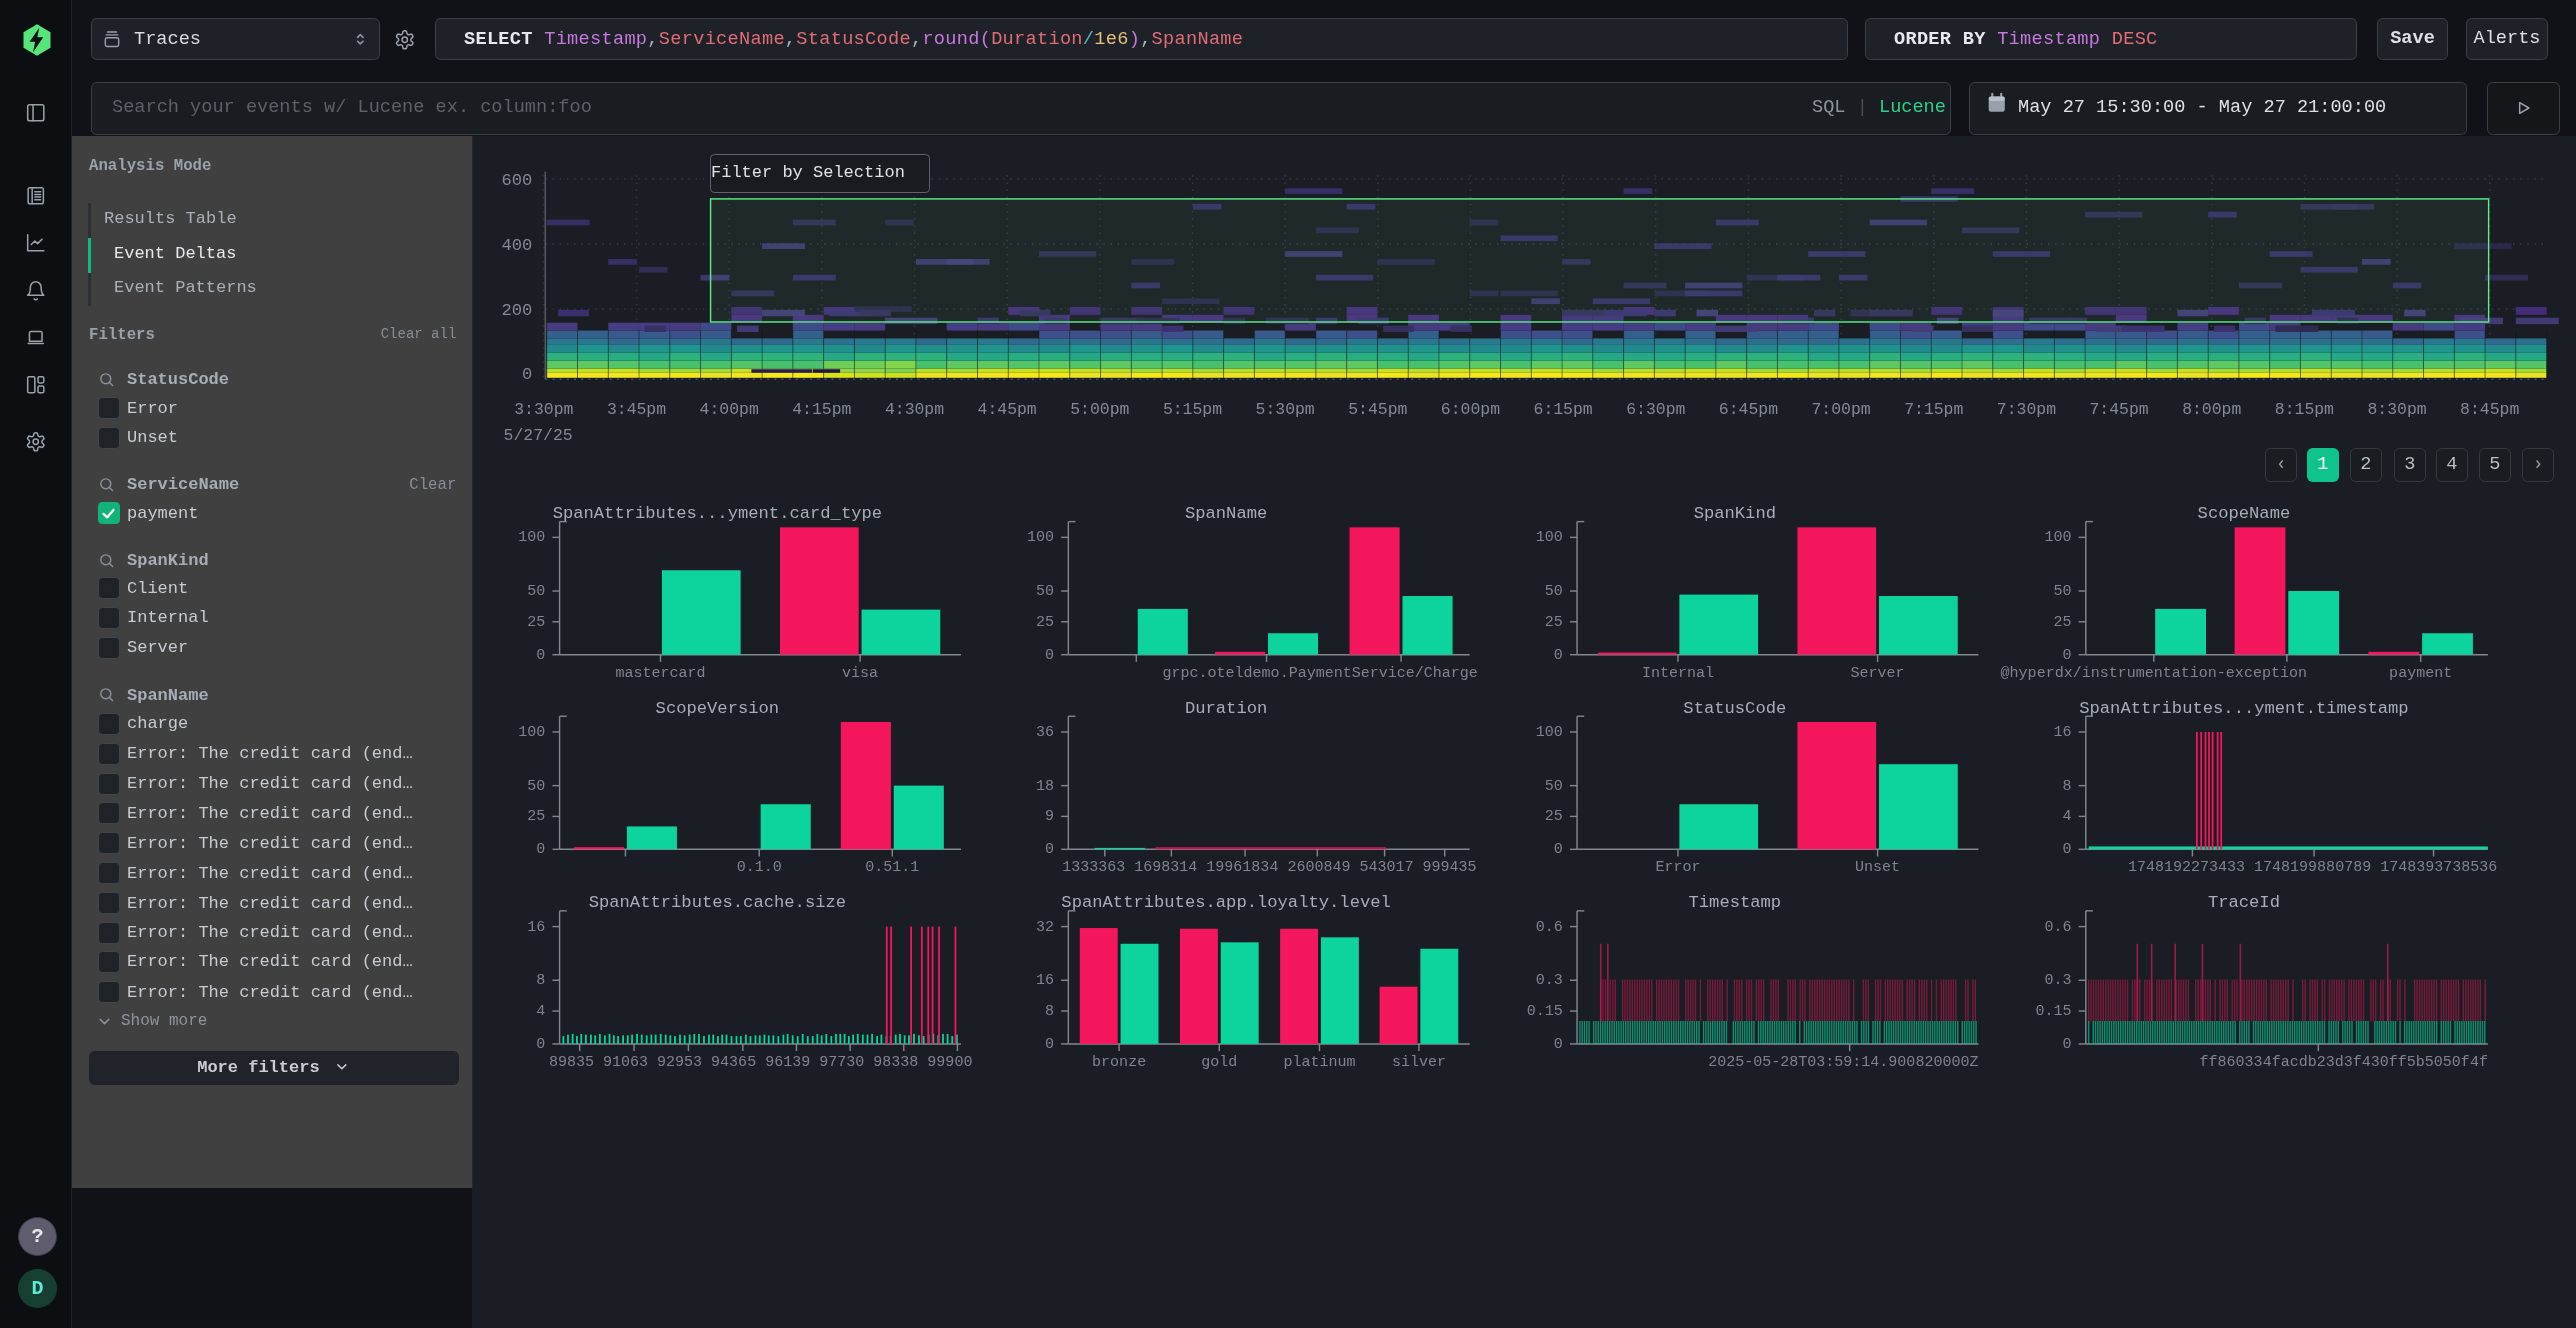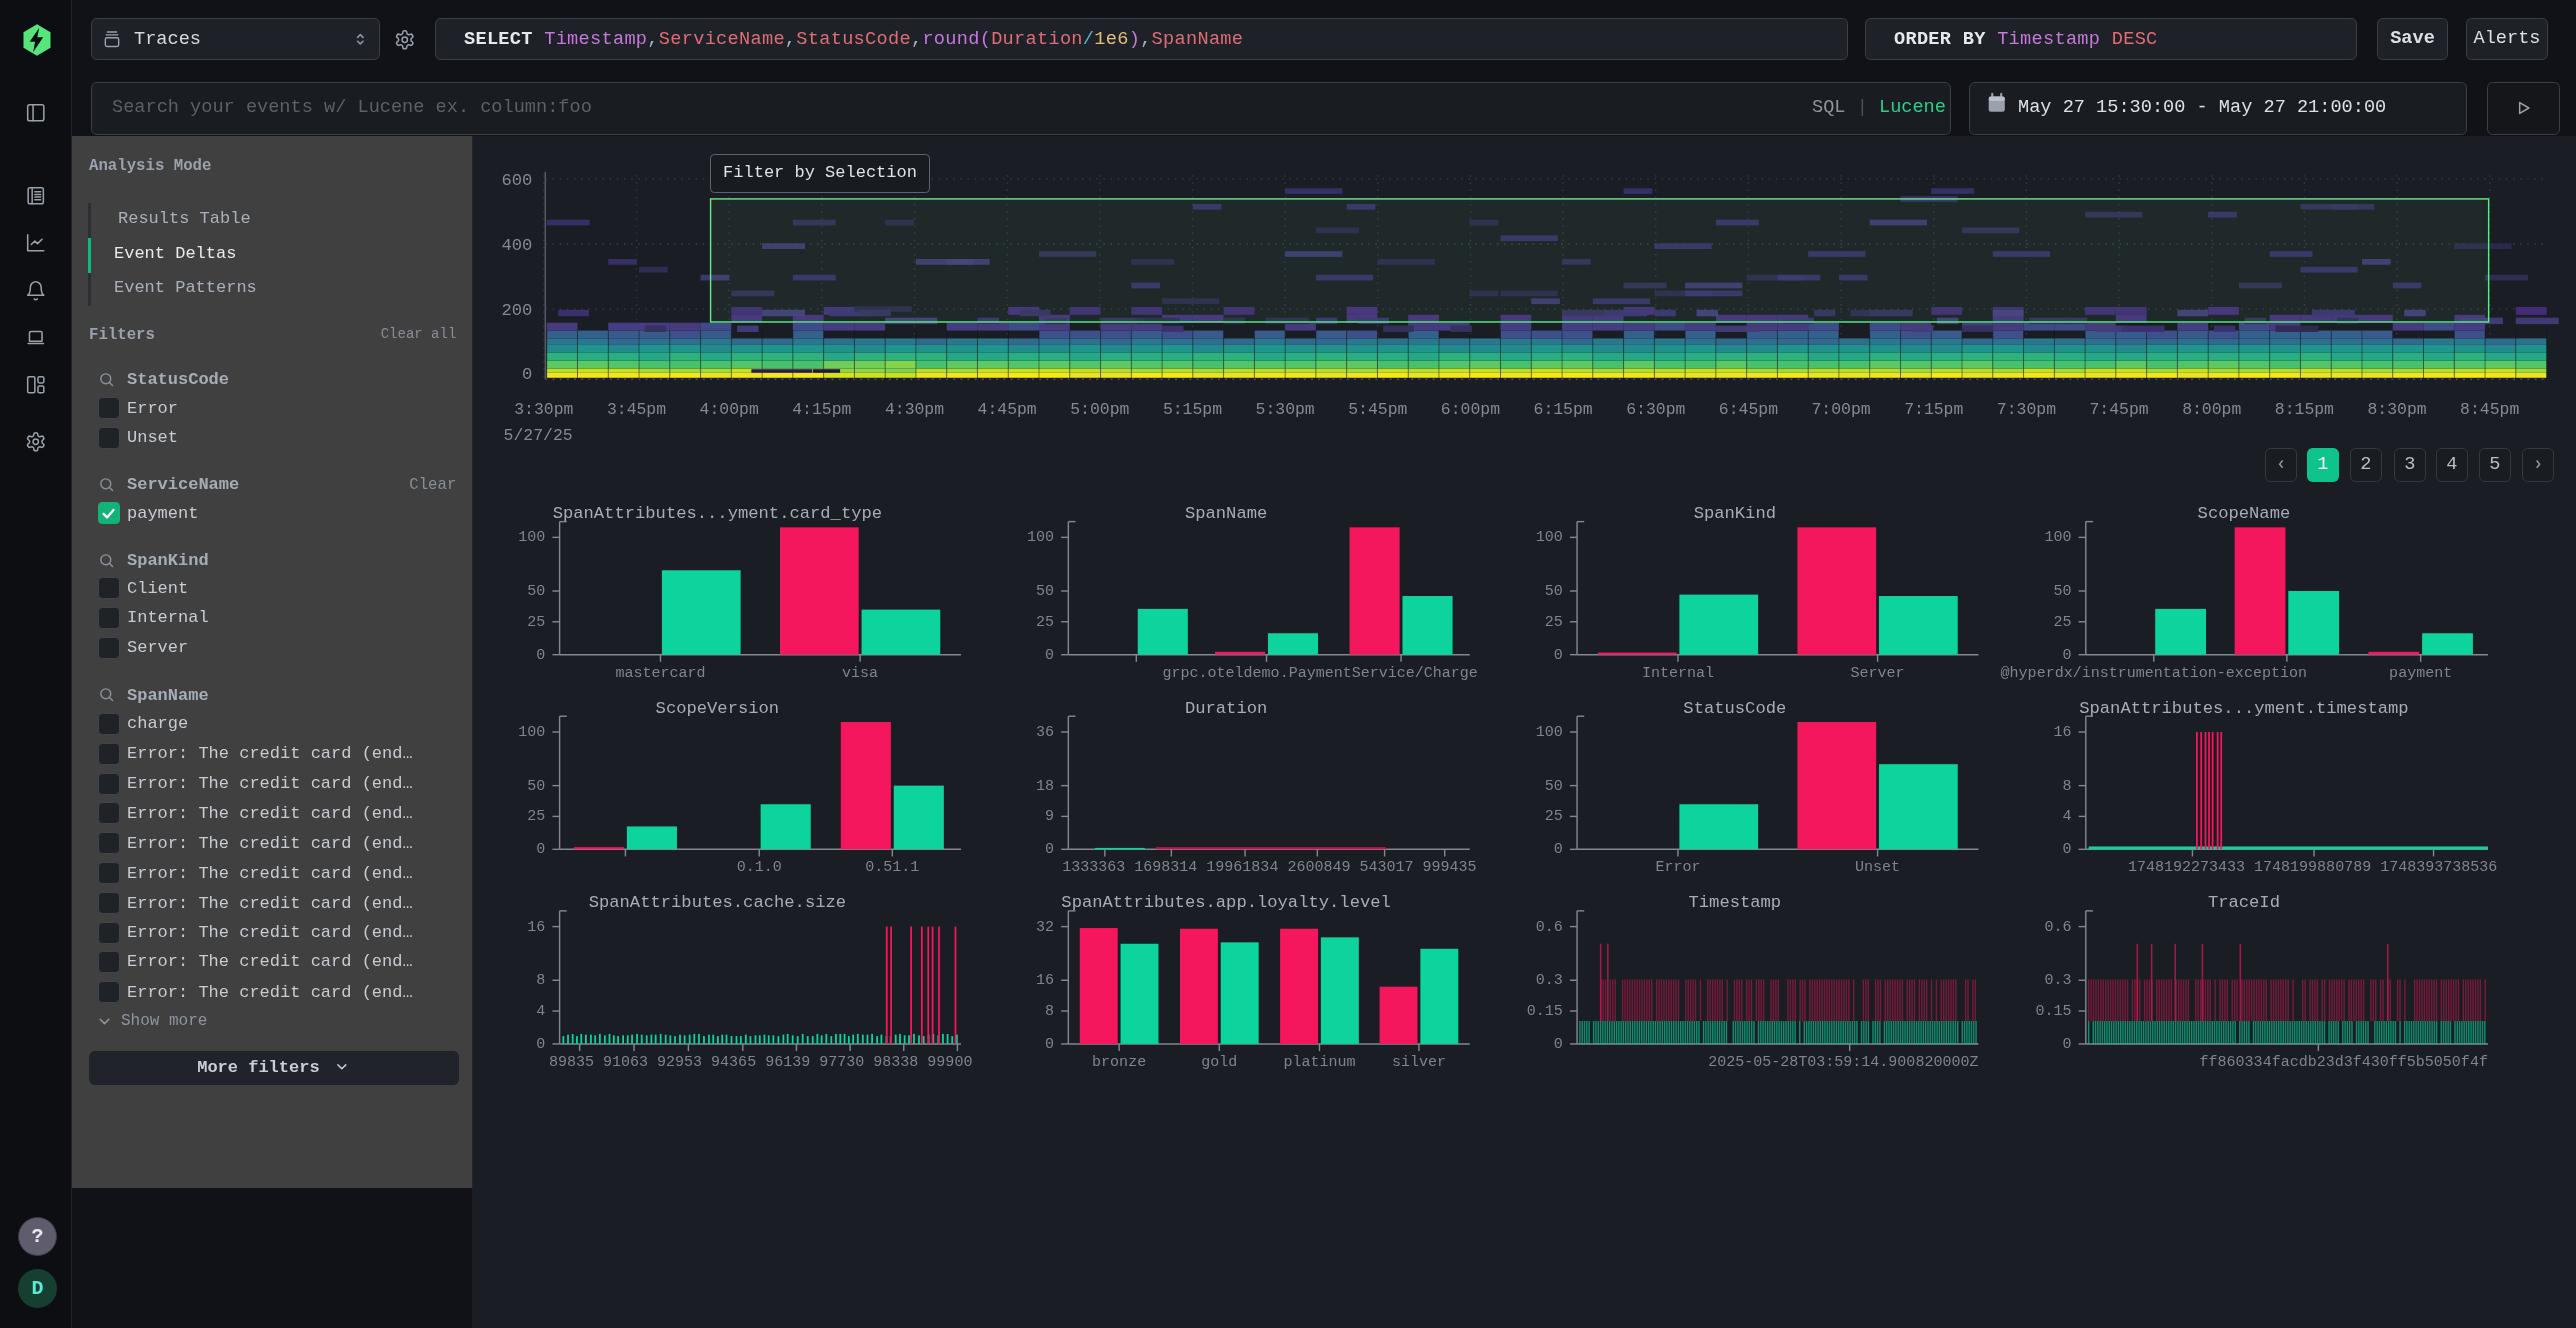--- a/index.html
+++ b/index.html
@@ -3,21 +3,21 @@
 * { margin:0; padding:0; box-sizing:border-box; }
 html,body { width:2576px; height:1328px; background:#101217; overflow:hidden; }
 body { font-family:"Liberation Mono", monospace; }
 </style></head>
 <body>
 <div style="position:absolute;left:472px;top:136px;width:2104px;height:1192px;background:#1a1d23;"></div>
 <div style="position:absolute;left:72px;top:136px;width:401px;height:1052px;background:#404040;border-right:0.7px solid #24262b;">
     <div style="position:absolute;left:17px;top:21px;font-size:15.7px;font-weight:bold;color:#9aa2ac;">Analysis Mode</div>
     <div style="position:absolute;left:15.7px;top:67px;width:2.9px;height:103px;background:#2c2f34;"></div>
     <div style="position:absolute;left:15.7px;top:102px;width:2.9px;height:35px;background:#10b981;"></div>
-    <div style="position:absolute;left:46px;top:73px;font-size:17px;color:#a9b0b9;">Results Table</div>
+    <div style="position:absolute;left:32px;top:73px;font-size:17px;color:#a9b0b9;">Results Table</div>
     <div style="position:absolute;left:42px;top:108px;font-size:17px;color:#e8eaee;">Event Deltas</div>
     <div style="position:absolute;left:42px;top:142px;font-size:17px;color:#a9b0b9;">Event Patterns</div>
     <div style="position:absolute;left:17px;top:190px;font-size:15.7px;font-weight:bold;color:#9aa2ac;">Filters</div>
     <div style="position:absolute;right:15.7px;top:190px;font-size:14px;color:#878e97;">Clear all</div>
     <svg style="position:absolute;left:26px;top:235px" width="17" height="17" viewBox="0 0 24 24" fill="none" stroke="#8b929b" stroke-width="2" stroke-linecap="round">
       <circle cx="11" cy="11" r="7"></circle>
       <line x1="20.5" y1="20.5" x2="16.2" y2="16.2"></line>
     </svg>
     <div style="position:absolute;left:55px;top:234px;font-size:17px;font-weight:bold;color:#a6adb6;">StatusCode</div>
     <div style="position:absolute;left:26px;top:261px;width:21.5px;height:21.5px;border-radius:4.3px;background:#1f2227;border:1.4px solid #40454d;"></div>
@@ -1234,21 +1234,21 @@
     <text x="2895" y="1413" font-size="21" fill="#7e858e" text-anchor="end" dominant-baseline="central">0.15</text>
     <line x1="2905" y1="1459" x2="2915" y2="1459" stroke="#82888f" stroke-width="2"></line>
     <text x="2895" y="1459" font-size="21" fill="#7e858e" text-anchor="end" dominant-baseline="central">0</text>
     <line x1="2915" y1="1459" x2="3477" y2="1459" stroke="#82888f" stroke-width="2"></line>
     <text x="3477" y="1484" font-size="21" fill="#7e858e" text-anchor="end" dominant-baseline="central">ff860334facdb23d3f430ff5b5050f4f</text>
     <path d="M2919.0 1459V1427 M2925.4 1459V1427 M2928.6 1459V1427 M2931.8 1459V1427 M2935.0 1459V1427 M2938.2 1459V1427 M2941.4 1459V1427 M2944.6 1459V1427 M2947.8 1459V1427 M2951.0 1459V1427 M2954.2 1459V1427 M2957.4 1459V1427 M2960.6 1459V1427 M2963.8 1459V1427 M2967.0 1459V1427 M2970.2 1459V1427 M2973.4 1459V1427 M2976.6 1459V1427 M2979.8 1459V1427 M2983.0 1459V1427 M2986.2 1459V1427 M2989.4 1459V1427 M2992.6 1459V1427 M2995.8 1459V1427 M2999.0 1459V1427 M3002.2 1459V1427 M3005.4 1459V1427 M3008.6 1459V1427 M3011.8 1459V1427 M3015.0 1459V1427 M3018.2 1459V1427 M3021.4 1459V1427 M3024.6 1459V1427 M3027.8 1459V1427 M3031.0 1459V1427 M3034.2 1459V1427 M3037.4 1459V1427 M3040.6 1459V1427 M3043.8 1459V1427 M3047.0 1459V1427 M3050.2 1459V1427 M3053.4 1459V1427 M3056.6 1459V1427 M3059.8 1459V1427 M3063.0 1459V1427 M3066.2 1459V1427 M3069.4 1459V1427 M3072.6 1459V1427 M3075.8 1459V1427 M3079.0 1459V1427 M3082.2 1459V1427 M3085.4 1459V1427 M3088.6 1459V1427 M3091.8 1459V1427 M3095.0 1459V1427 M3098.2 1459V1427 M3101.4 1459V1427 M3104.6 1459V1427 M3107.8 1459V1427 M3111.0 1459V1427 M3114.2 1459V1427 M3117.4 1459V1427 M3120.6 1459V1427 M3123.8 1459V1427 M3130.2 1459V1427 M3133.4 1459V1427 M3136.6 1459V1427 M3139.8 1459V1427 M3143.0 1459V1427 M3149.4 1459V1427 M3152.6 1459V1427 M3155.8 1459V1427 M3159.0 1459V1427 M3162.2 1459V1427 M3165.4 1459V1427 M3168.6 1459V1427 M3171.8 1459V1427 M3175.0 1459V1427 M3178.2 1459V1427 M3181.4 1459V1427 M3184.6 1459V1427 M3187.8 1459V1427 M3191.0 1459V1427 M3194.2 1459V1427 M3197.4 1459V1427 M3200.6 1459V1427 M3203.8 1459V1427 M3207.0 1459V1427 M3210.2 1459V1427 M3213.4 1459V1427 M3216.6 1459V1427 M3219.8 1459V1427 M3223.0 1459V1427 M3226.2 1459V1427 M3229.4 1459V1427 M3232.6 1459V1427 M3235.8 1459V1427 M3239.0 1459V1427 M3242.2 1459V1427 M3245.4 1459V1427 M3248.6 1459V1427 M3255.0 1459V1427 M3258.2 1459V1427 M3261.4 1459V1427 M3264.6 1459V1427 M3267.8 1459V1427 M3274.2 1459V1427 M3277.4 1459V1427 M3280.6 1459V1427 M3283.8 1459V1427 M3287.0 1459V1427 M3293.4 1459V1427 M3296.6 1459V1427 M3299.8 1459V1427 M3303.0 1459V1427 M3306.2 1459V1427 M3309.4 1459V1427 M3319.0 1459V1427 M3322.2 1459V1427 M3325.4 1459V1427 M3328.6 1459V1427 M3331.8 1459V1427 M3335.0 1459V1427 M3338.2 1459V1427 M3341.4 1459V1427 M3344.6 1459V1427 M3347.8 1459V1427 M3354.2 1459V1427 M3360.6 1459V1427 M3363.8 1459V1427 M3367.0 1459V1427 M3370.2 1459V1427 M3373.4 1459V1427 M3376.6 1459V1427 M3379.8 1459V1427 M3383.0 1459V1427 M3386.2 1459V1427 M3389.4 1459V1427 M3392.6 1459V1427 M3395.8 1459V1427 M3399.0 1459V1427 M3402.2 1459V1427 M3405.4 1459V1427 M3411.8 1459V1427 M3415.0 1459V1427 M3418.2 1459V1427 M3421.4 1459V1427 M3424.6 1459V1427 M3431.0 1459V1427 M3434.2 1459V1427 M3437.4 1459V1427 M3440.6 1459V1427 M3443.8 1459V1427 M3447.0 1459V1427 M3450.2 1459V1427 M3453.4 1459V1427 M3456.6 1459V1427 M3459.8 1459V1427 M3463.0 1459V1427 M3466.2 1459V1427 M3469.4 1459V1427 M3472.6 1459V1427" stroke="#0cd49c" stroke-width="2.0" opacity="0.62" fill="none"></path>
     <path d="M2919.0 1427V1369 M2922.4 1427V1369 M2925.8 1427V1369 M2929.2 1427V1369 M2932.6 1427V1369 M2936.0 1427V1369 M2939.4 1427V1369 M2942.8 1427V1369 M2946.2 1427V1369 M2949.6 1427V1369 M2953.0 1427V1369 M2956.4 1427V1369 M2959.8 1427V1369 M2963.2 1427V1369 M2966.6 1427V1369 M2970.0 1427V1369 M2973.4 1427V1369 M2980.2 1427V1369 M2983.6 1427V1369 M2987.0 1427V1369 M2990.4 1427V1369 M2997.2 1427V1369 M3000.6 1427V1369 M3004.0 1427V1369 M3007.4 1427V1369 M3014.2 1427V1369 M3017.6 1427V1369 M3021.0 1427V1369 M3024.4 1427V1369 M3027.8 1427V1369 M3031.2 1427V1369 M3034.6 1427V1369 M3041.4 1427V1369 M3044.8 1427V1369 M3048.2 1427V1369 M3051.6 1427V1369 M3055.0 1427V1369 M3058.4 1427V1369 M3068.6 1427V1369 M3072.0 1427V1369 M3075.4 1427V1369 M3078.8 1427V1369 M3082.2 1427V1369 M3085.6 1427V1369 M3089.0 1427V1369 M3095.8 1427V1369 M3102.6 1427V1369 M3106.0 1427V1369 M3109.4 1427V1369 M3112.8 1427V1369 M3119.6 1427V1369 M3123.0 1427V1369 M3126.4 1427V1369 M3133.2 1427V1369 M3136.6 1427V1369 M3140.0 1427V1369 M3143.4 1427V1369 M3146.8 1427V1369 M3150.2 1427V1369 M3153.6 1427V1369 M3157.0 1427V1369 M3160.4 1427V1369 M3163.8 1427V1369 M3167.2 1427V1369 M3174.0 1427V1369 M3177.4 1427V1369 M3180.8 1427V1369 M3184.2 1427V1369 M3187.6 1427V1369 M3191.0 1427V1369 M3194.4 1427V1369 M3197.8 1427V1369 M3204.6 1427V1369 M3218.2 1427V1369 M3221.6 1427V1369 M3228.4 1427V1369 M3231.8 1427V1369 M3235.2 1427V1369 M3238.6 1427V1369 M3245.4 1427V1369 M3248.8 1427V1369 M3255.6 1427V1369 M3259.0 1427V1369 M3262.4 1427V1369 M3265.8 1427V1369 M3269.2 1427V1369 M3272.6 1427V1369 M3276.0 1427V1369 M3282.8 1427V1369 M3286.2 1427V1369 M3289.6 1427V1369 M3293.0 1427V1369 M3296.4 1427V1369 M3299.8 1427V1369 M3303.2 1427V1369 M3313.4 1427V1369 M3316.8 1427V1369 M3320.2 1427V1369 M3327.0 1427V1369 M3330.4 1427V1369 M3337.2 1427V1369 M3340.6 1427V1369 M3350.8 1427V1369 M3354.2 1427V1369 M3361.0 1427V1369 M3374.6 1427V1369 M3378.0 1427V1369 M3381.4 1427V1369 M3384.8 1427V1369 M3388.2 1427V1369 M3391.6 1427V1369 M3395.0 1427V1369 M3398.4 1427V1369 M3401.8 1427V1369 M3405.2 1427V1369 M3412.0 1427V1369 M3415.4 1427V1369 M3418.8 1427V1369 M3422.2 1427V1369 M3425.6 1427V1369 M3429.0 1427V1369 M3432.4 1427V1369 M3435.8 1427V1369 M3442.6 1427V1369 M3446.0 1427V1369 M3449.4 1427V1369 M3452.8 1427V1369 M3456.2 1427V1369 M3459.6 1427V1369 M3463.0 1427V1369 M3466.4 1427V1369 M3473.2 1427V1369" stroke="#c21a50" stroke-width="2.0" opacity="0.55" fill="none"></path>
     <path d="M2987 1427V1319 M3007 1427V1319 M3040 1427V1319 M3078 1427V1319 M3131 1427V1319 M3337 1427V1319" stroke="#c21a50" stroke-width="2.2" opacity="0.8" fill="none"></path>
     <line x1="3240" y1="1459" x2="3240" y2="1469" stroke="#82888f" stroke-width="2"></line>
   </svg>
-<div style="position:absolute;left:710px;top:154px;width:220px;height:39px;background:rgba(24,27,32,0.92);border:1.4px solid #5d6470;border-radius:4.3px;text-align:center;line-height:36px;font-size:17px;color:#dfe2e7;">Filter by Selection</div>
+<div style="position:absolute;left:710px;top:154px;width:220px;height:39px;background:rgba(24,27,32,0.92);border:1.4px solid #5d6470;border-radius:4.3px;text-align:left;line-height:36px;font-size:17px;color:#dfe2e7;">Filter by Selection</div>
 <div style="position:absolute;left:2265px;top:448px;width:31.5px;height:34px;background:#191c21;border:1.4px solid #353a41;border-radius:5.7px;text-align:center;line-height:31.5px;font-size:18.6px;color:#b9bfc7;"><svg width="14.3" height="14.3" viewBox="0 0 24 24" fill="none" stroke="#9aa1ab" stroke-width="2.4" style="vertical-align:middle">
       <polyline points="14.5 6 9.5 12 14.5 18"></polyline>
     </svg></div>
 <div style="position:absolute;left:2307px;top:448px;width:31.5px;height:34px;background:#0fc48c;border-radius:5.7px;text-align:center;line-height:34px;font-size:18.6px;color:#fff;">1</div>
 <div style="position:absolute;left:2350px;top:448px;width:31.5px;height:34px;background:#191c21;border:1.4px solid #353a41;border-radius:5.7px;text-align:center;line-height:31.5px;font-size:18.6px;color:#b9bfc7;">2</div>
 <div style="position:absolute;left:2394px;top:448px;width:31.5px;height:34px;background:#191c21;border:1.4px solid #353a41;border-radius:5.7px;text-align:center;line-height:31.5px;font-size:18.6px;color:#b9bfc7;">3</div>
 <div style="position:absolute;left:2436px;top:448px;width:31.5px;height:34px;background:#191c21;border:1.4px solid #353a41;border-radius:5.7px;text-align:center;line-height:31.5px;font-size:18.6px;color:#b9bfc7;">4</div>
 <div style="position:absolute;left:2479px;top:448px;width:31.5px;height:34px;background:#191c21;border:1.4px solid #353a41;border-radius:5.7px;text-align:center;line-height:31.5px;font-size:18.6px;color:#b9bfc7;">5</div>
 <div style="position:absolute;left:2522px;top:448px;width:31.5px;height:34px;background:#191c21;border:1.4px solid #353a41;border-radius:5.7px;text-align:center;line-height:31.5px;font-size:18.6px;color:#b9bfc7;"><svg width="14.3" height="14.3" viewBox="0 0 24 24" fill="none" stroke="#9aa1ab" stroke-width="2.4" style="vertical-align:middle">
       <polyline points="9.5 6 14.5 12 9.5 18"></polyline>

